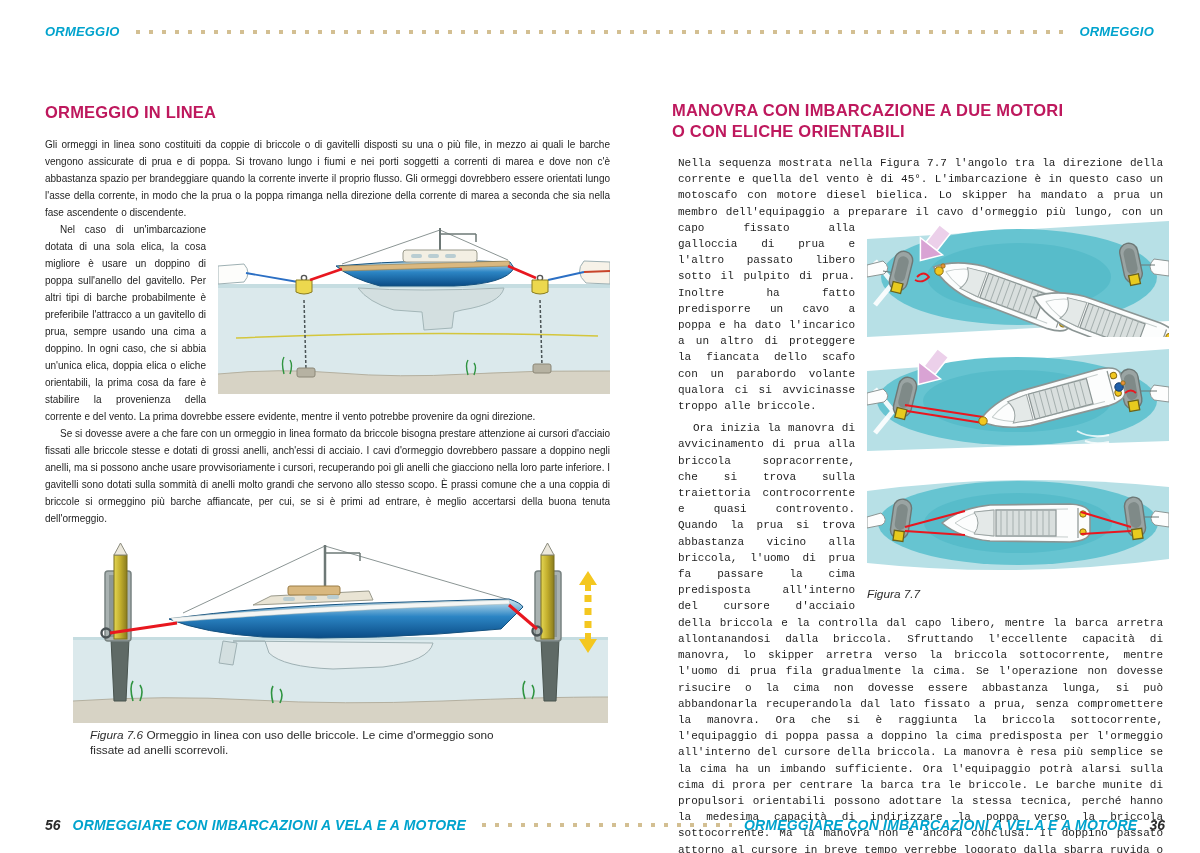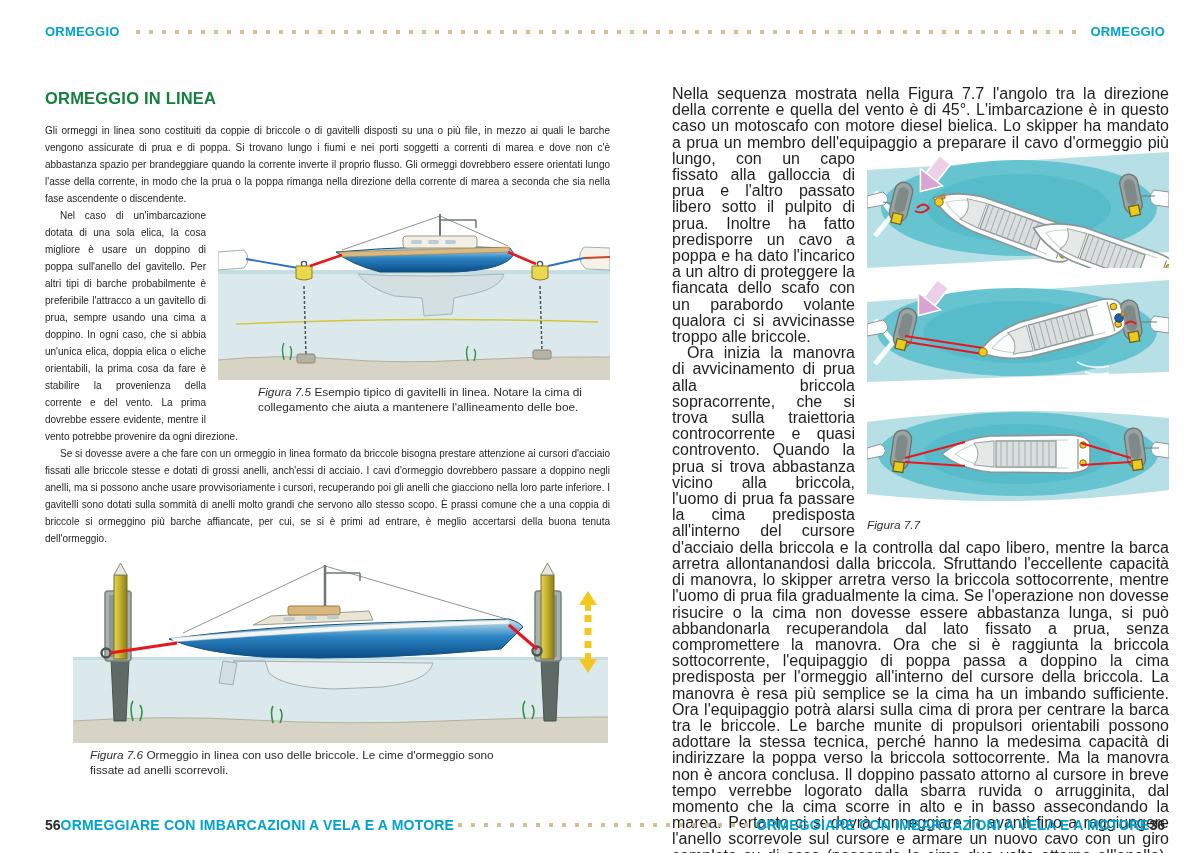--- a/index.html
+++ b/index.html
@@ -1,34 +1,34 @@
 <!DOCTYPE html>
 <html lang="it"><head>
 <meta charset="utf-8">
 <style>
   html,body{margin:0;padding:0;}
   body{
     width:1200px;height:853px;position:relative;background:#ffffff;
     font-family:"Liberation Sans", sans-serif;color:#1e1e1e;overflow:hidden;
   }
   
-  .runhead{position:absolute;left:45px;right:35px;top:24px;display:flex;align-items:center;gap:12px;}
-  .runfoot{position:absolute;left:45px;right:35px;top:817px;display:flex;align-items:center;}
+  .runhead{position:absolute;left:45px;right:46px;top:24px;display:flex;align-items:center;gap:12px;font-style:italic;}
+  .runfoot{position:absolute;left:45px;right:35px;top:817px;display:flex;align-items:center;gap:12px;font-style:italic;}
   .runlabel{color:#00a3cd;font-weight:bold;font-size:13px;letter-spacing:.2px;white-space:nowrap;}
   .pagenum{color:#2b2b2b;font-weight:bold;font-size:14px;}
   .foottitle{color:#00a3cd;font-weight:bold;font-size:14px;letter-spacing:.2px;white-space:nowrap;}
   .dotfill{flex:1;height:8px;align-self:center;
     background-image:radial-gradient(circle 2.4px at 6px 4px,#d3bf92 2.3px,rgba(0,0,0,0) 2.5px);
     background-size:13px 8px;background-repeat:repeat-x;}
   
   .pageL{position:absolute;left:45px;top:88px;width:565px;}
   .pageR{position:absolute;left:672px;top:86px;width:497px;}
-  h2{color:#15803d;font-size:16.5px;line-height:21px;font-weight:bold;margin:0 0 13px 0;letter-spacing:.2px;}
+  h2{color:#be185d;font-size:16.5px;line-height:21px;font-weight:bold;margin:14px 0 13px 0;letter-spacing:.2px;}
   .pageL p{margin:0;font-size:10px;line-height:17px;text-align:justify;}
-  .pageR p{margin:0;font-size:16px;line-height:16.2px;text-align:justify;}
+  .pageR p{margin:6px;font-size:11px;line-height:16.2px;text-align:justify;font-family:Liberation Mono, monospace;}
   .ind{text-indent:15px;}
   
   .sp75{float:right;width:0;height:92px;}
   .fig75{float:right;clear:right;width:392px;margin:0 0 6px 12px;}
   .sp77{float:right;width:0;height:66px;}
   .fig77{float:right;clear:right;width:302px;margin:0 0 4px 12px;}
   .fig76{clear:both;margin:14px 0 0 28px;width:535px;}
   .figcap{font-size:11.8px;line-height:15px;color:#2a2a2a;margin-top:5px;text-align:left;}
   .figcap .flab{font-style:italic;}
   .fig75 .figcap{margin-left:40px;width:330px;}
@@ -119,24 +119,20 @@
         <path d="M118,38 Q210,30 292,34 L296,40 Q288,56 236,58 L162,58 Q132,50 118,38 Z" fill="url(#g75hull)" stroke="#15527f" stroke-width="1"></path>
         <path d="M121,38 L291,33 L292,38 L124,43 Z" fill="#dab87f" stroke="#9a7d46" stroke-width="0.6"></path>
         <rect x="185" y="22" width="74" height="12" rx="3" fill="#f3efe3" stroke="#9a9a8c"></rect>
         <rect x="193" y="26" width="11" height="4" rx="2" fill="#b9cdd2"></rect>
         <rect x="210" y="26" width="11" height="4" rx="2" fill="#b9cdd2"></rect>
         <rect x="227" y="26" width="11" height="4" rx="2" fill="#b9cdd2"></rect>
       </g>
       <line x1="124" y1="41" x2="92" y2="52" stroke="#e8171f" stroke-width="2.6"></line>
       <line x1="290" y1="38" x2="318" y2="50" stroke="#e8171f" stroke-width="2.6"></line>
     </svg>
-    <div class="figcap">
-      <span class="flab">Figura 7.5</span>
-      <span>Esempio tipico di gavitelli in linea. Notare la cima di collegamento che aiuta a mantenere l'allineamento delle boe.</span>
-    </div>
   </div>
 
   <p>Gli ormeggi in linea sono costituiti da coppie di briccole o di gavitelli disposti su una o più file, in mezzo ai quali le barche vengono assicurate di prua e di poppa. Si trovano lungo i fiumi e nei porti soggetti a correnti di marea e dove non c'è abbastanza spazio per brandeggiare quando la corrente inverte il proprio flusso. Gli ormeggi dovrebbero essere orientati lungo l'asse della corrente, in modo che la prua o la poppa rimanga nella direzione della corrente di marea a seconda che sia nella fase ascendente o discendente.</p>
   <p class="ind">Nel caso di un'imbarcazione dotata di una sola elica, la cosa migliore è usare un doppino di poppa sull'anello del gavitello. Per altri tipi di barche probabilmente è preferibile l'attracco a un gavitello di prua, sempre usando una cima a doppino. In ogni caso, che si abbia un'unica elica, doppia elica o eliche orientabili, la prima cosa da fare è stabilire la provenienza della corrente e del vento. La prima dovrebbe essere evidente, mentre il vento potrebbe provenire da ogni direzione.</p>
   <p class="ind">Se si dovesse avere a che fare con un ormeggio in linea formato da briccole bisogna prestare attenzione ai cursori d'acciaio fissati alle briccole stesse e dotati di grossi anelli, anch'essi di acciaio. I cavi d'ormeggio dovrebbero passare a doppino negli anelli, ma si possono anche usare provvisoriamente i cursori, recuperando poi gli anelli che giacciono nella loro parte inferiore. I gavitelli sono dotati sulla sommità di anelli molto grandi che servono allo stesso scopo. È prassi comune che a una coppia di briccole si ormeggino più barche affiancate, per cui, se si è primi ad entrare, è meglio accertarsi della buona tenuta dell'ormeggio.</p>
 
   <div class="fig76">
     <svg width="535" height="182" viewBox="0 0 535 182">
       <rect x="0" y="96" width="535" height="66" fill="#dbe9ec"></rect>
       <rect x="0" y="96" width="535" height="3" fill="#c6dde1"></rect>
@@ -190,20 +186,21 @@
       <path d="M60,160 q-4,-14 0,-20 M67,160 q4,-10 0,-16 M200,162 q-3,-12 0,-17 M207,162 q4,-9 0,-14 M452,158 q-4,-12 0,-18 M459,158 q4,-9 0,-14" stroke="#2f9440" stroke-width="1.6" fill="none"></path>
     </svg>
     <div class="figcap">
       <span class="flab">Figura 7.6</span>
       <span>Ormeggio in linea con uso delle briccole. Le cime d'ormeggio sono fissate ad anelli scorrevoli.</span>
     </div>
   </div>
 </div>
 
 <div class="pageR">
+  <h2><span>MANOVRA CON IMBARCAZIONE A DUE MOTORI</span><br><span>O CON ELICHE ORIENTABILI</span></h2>
 
   <div class="sp77"></div>
   <div class="fig77">
 
     <svg class="panel" width="302" height="116" viewBox="0 0 302 116">
       <polygon points="0,18 302,0 302,100 0,116" fill="#b7e0e6"></polygon>
       <ellipse cx="152" cy="56" rx="138" ry="48" fill="#66c4d1"></ellipse>
       <ellipse cx="152" cy="56" rx="92" ry="34" fill="#57bcca"></ellipse>
       <path d="M8,40 L26,62 L8,84" stroke="#ffffff" stroke-width="5" fill="none" opacity="0.9"></path>
       <path d="M0,44 l16,-4 q9,7 1,13 l-17,3 Z" fill="#fdfdfd" stroke="#8b9594"></path>

